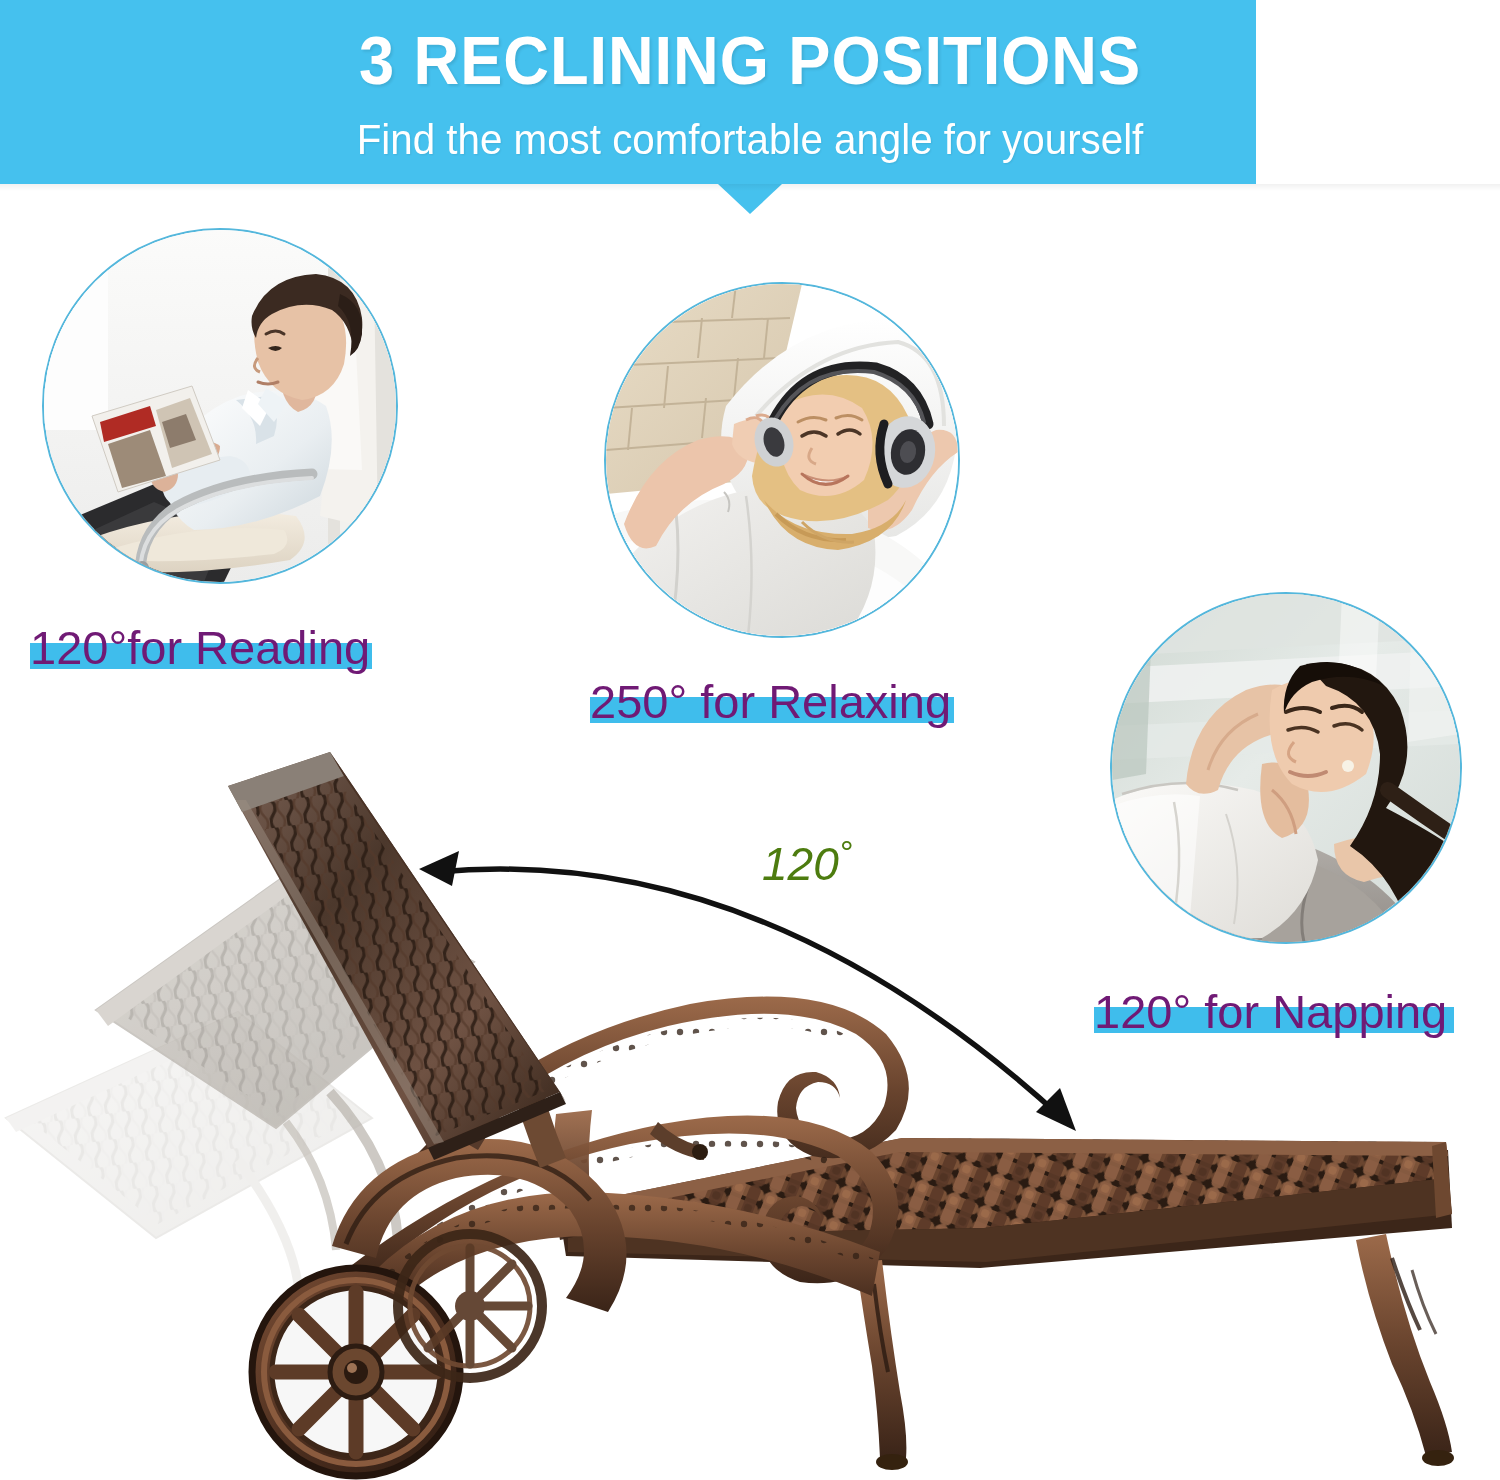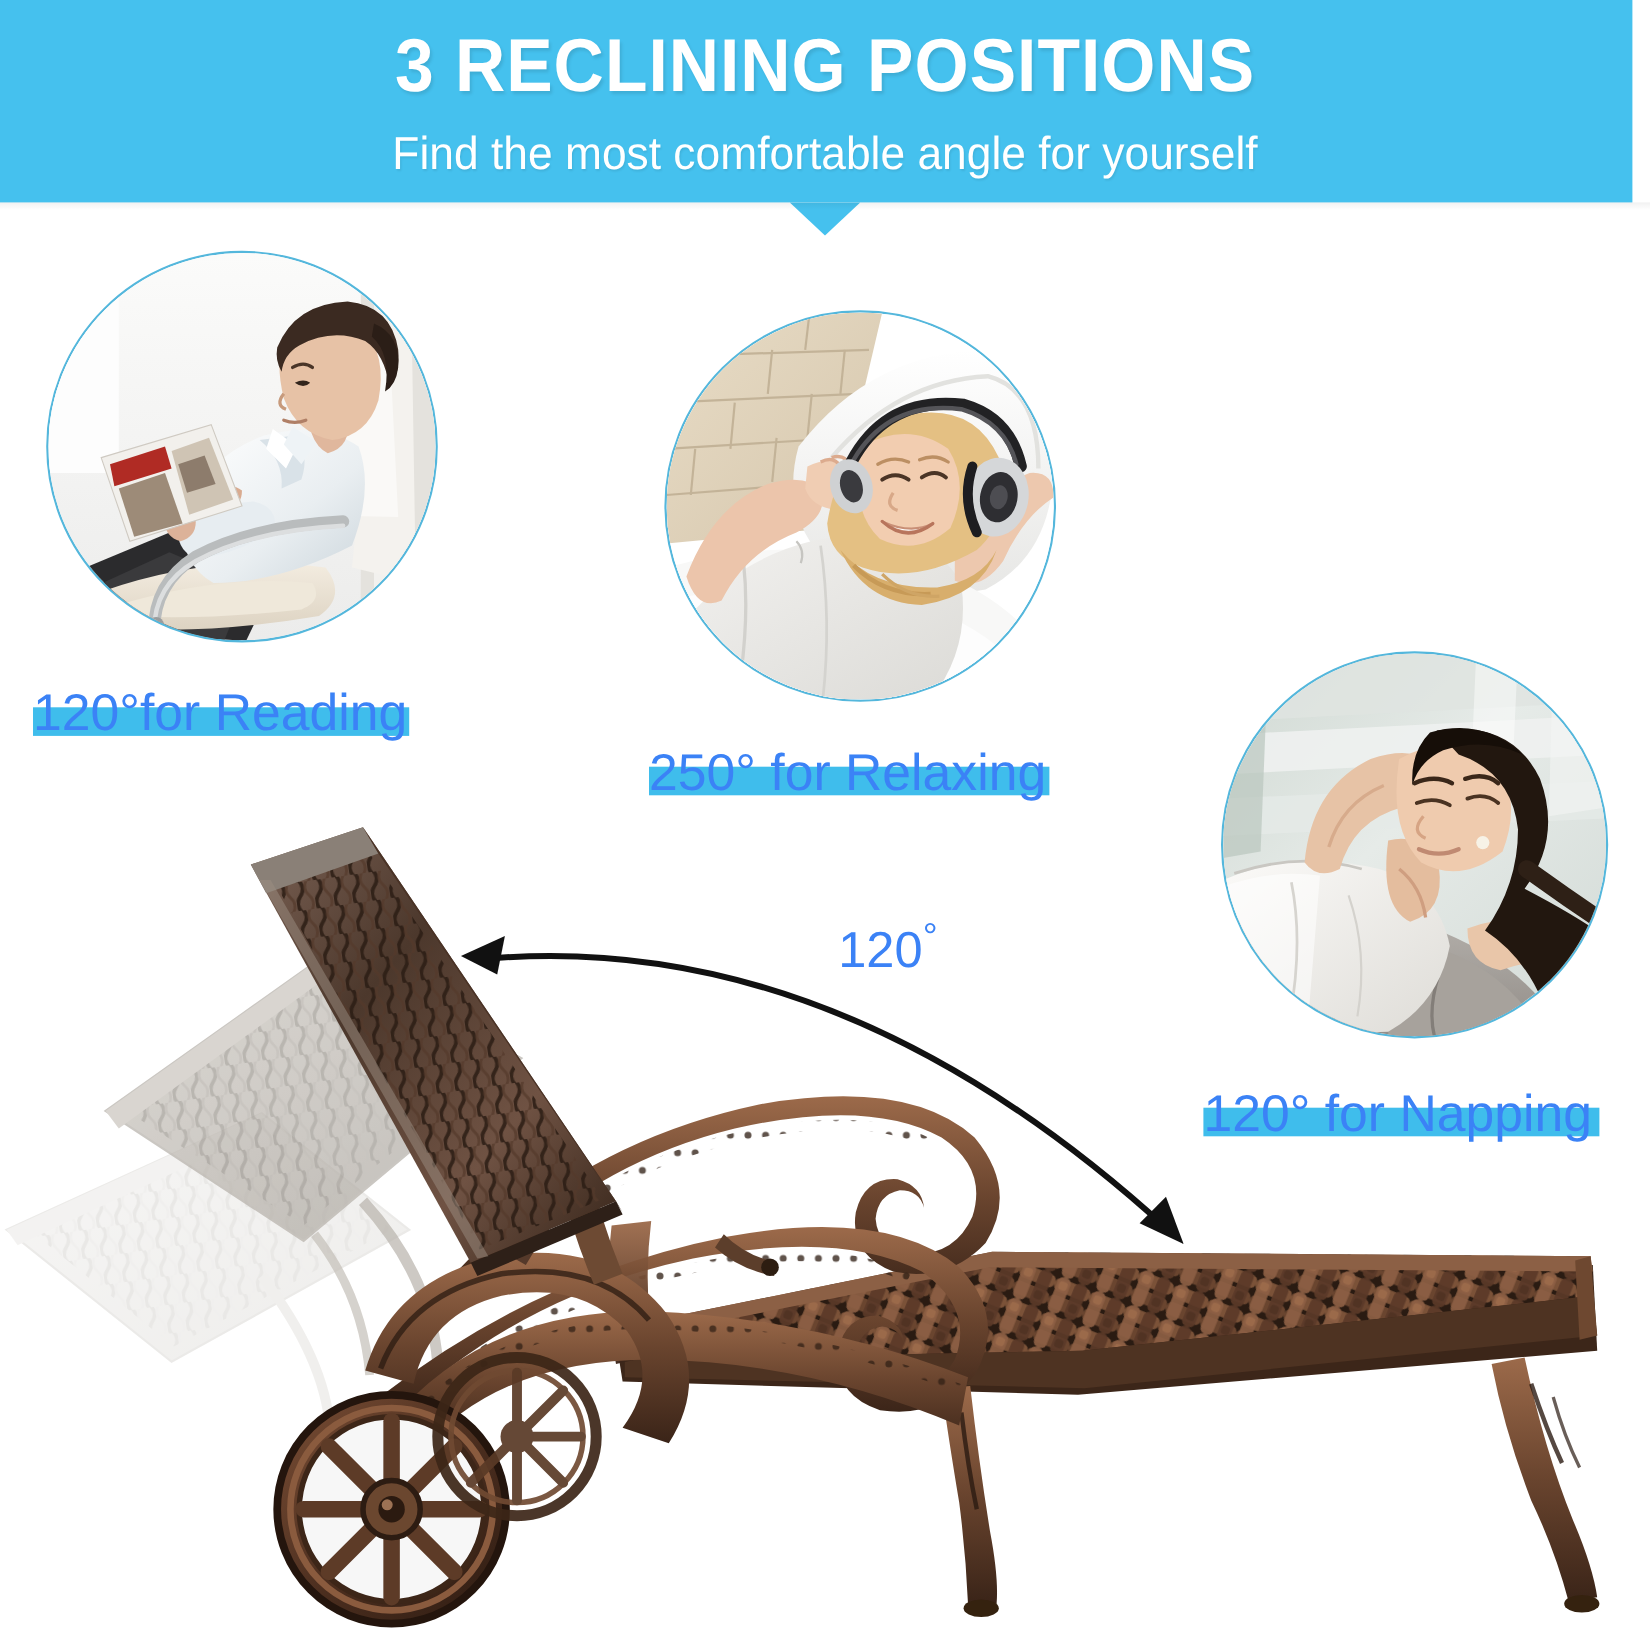--- a/index.html
+++ b/index.html
@@ -6,21 +6,21 @@
   body{
     width:1500px;height:1480px;
     background:#ffffff;
     font-family:"Liberation Sans", sans-serif;
     overflow:hidden;position:relative;
   }
   #stage{position:relative;width:1500px;height:1480px;overflow:hidden;background:#fff;}
 
   
   .banner{
-    position:absolute;left:0;top:0;width:1484px;height:184px;
+    position:absolute;left:0;top:0;width:1256px;height:184px;
     background:#45C1EE;
   }
   .banner-title{
     position:absolute;left:0;top:26px;width:1500px;text-align:center;
     color:#ffffff;font-size:68px;font-weight:bold;letter-spacing:1px;
     font-family:"Liberation Sans", sans-serif;
     transform:scaleX(0.93);
     text-shadow:2px 2px 3px rgba(0,0,0,0.10);
     line-height:1.02;white-space:nowrap;
   }
@@ -50,29 +50,29 @@
   .photo-inner{position:absolute;left:0;top:0;width:100%;height:100%;}
 
   
   .pos-label{position:absolute;white-space:nowrap;}
   .pos-label .hl{
     position:absolute;left:0;bottom:2px;height:26px;
     background:#3FBDEC;z-index:0;
   }
   .pos-label .txt{
     position:relative;z-index:1;
-    color:#3b82f6;font-size:47px;font-weight:normal;
+    color:#701a75;font-size:47px;font-weight:normal;
     font-family:"Liberation Sans", sans-serif;
     line-height:1;display:inline-block;
   }
 
   
   .angle-note{
-    position:absolute;color:#3b82f6;font-size:46px;
-    font-family:"Liberation Sans", sans-serif;white-space:nowrap;
+    position:absolute;color:#4d7c0f;font-size:46px;
+    font-family:"Liberation Sans", sans-serif;white-space:nowrap;font-style:italic;
   }
   .angle-note .deg{font-size:34px;vertical-align:super;letter-spacing:0;}
 
   svg.overlay{position:absolute;left:0;top:0;width:1500px;height:1480px;pointer-events:none;}
 </style>
 </head>
 <body>
 
 <div id="stage">
 

